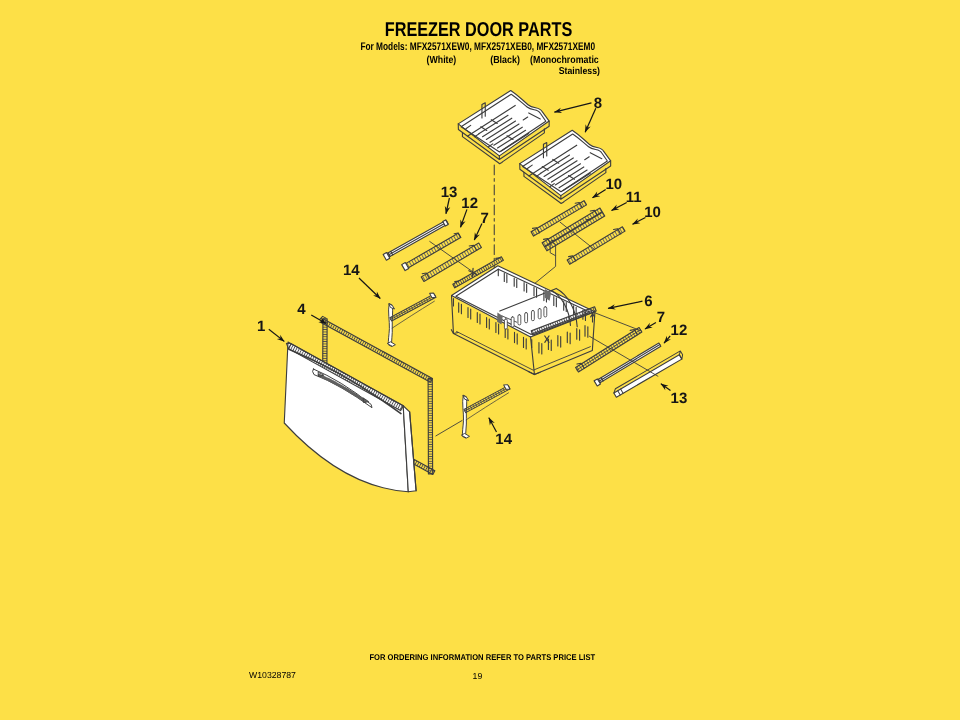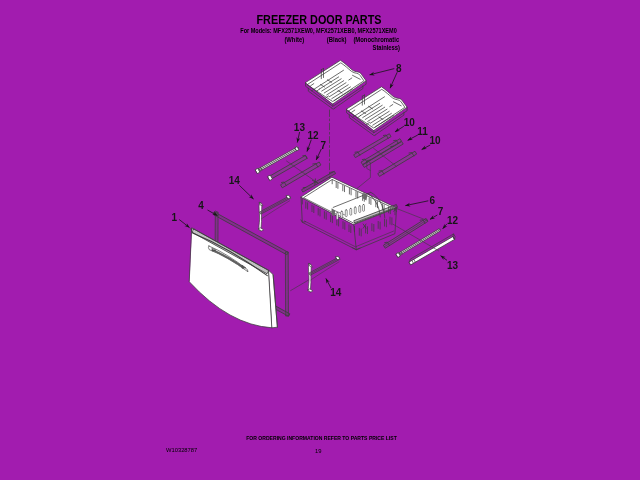--- a/index.html
+++ b/index.html
@@ -1,16 +1,16 @@
 <!DOCTYPE html>
 <html><head>
 <meta charset="utf-8">
 <style>
 html,body{margin:0;padding:0;background:#fff;}
-#page{position:relative;width:640px;height:480px;background:#a21caf;overflow:hidden;
+#page{position:relative;width:640px;height:480px;background:#fde047;overflow:hidden;
 font-family:"Liberation Sans", sans-serif;}
 svg{position:absolute;left:0;top:0;will-change:transform;}
 text{fill:#000;}
 .num{font-size:10px;font-weight:bold;fill:#161616;}
 </style>
 </head>
 <body>
 <div id="page">
 <svg width="640" height="480" viewBox="0 0 640 480">
 <defs>

